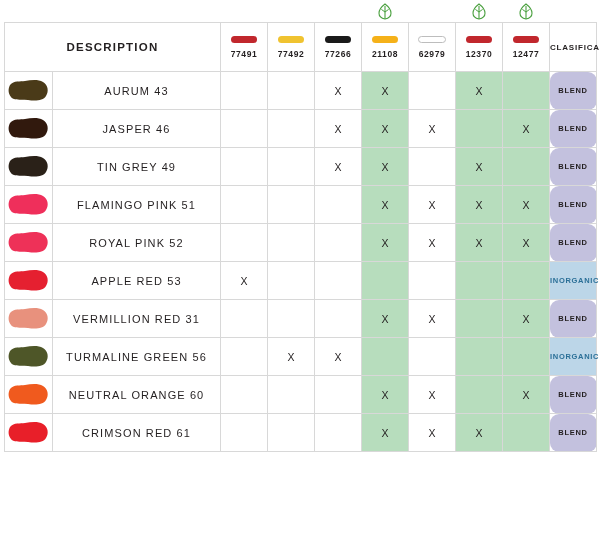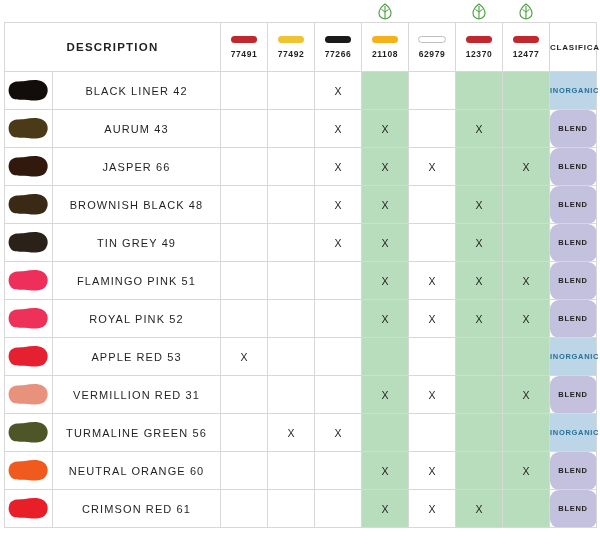--- a/index.html
+++ b/index.html
@@ -229,38 +229,20 @@
               <span class="pill" style="background: rgb(193, 39, 45);"></span>
               <span class="code">12477</span>
             </div>
           </td>
           <td class="class-head">CLASIFICACION</td>
         </tr>
         <tr class="data-row">
           <td class="swatch-cell">
             <div class="blob-wrap">
               <svg class="blob" viewBox="0 0 42 25" preserveAspectRatio="none">
-                <path d="M2,7 C6,2 12,4 17,3 C23,2 30,1 35,4 C40,7 41,13 38,18 C35,23 27,23 20,22 C13,21 6,23 3,19 C0,15 0,11 2,7 Z" fill="#120d0a"></path>
-              </svg>
-            </div>
-          </td>
-          <td class="name-cell">BLACK LINER 42</td>
-          <td class="mark-cell"></td>
-          <td class="mark-cell"></td>
-          <td class="mark-cell">X</td>
-          <td class="mark-cell green"></td>
-          <td class="mark-cell"></td>
-          <td class="mark-cell green"></td>
-          <td class="mark-cell green"></td>
-          <td class="class-cell inorganic">INORGANIC</td>
-        </tr>
-        <tr class="data-row">
-          <td class="swatch-cell">
-            <div class="blob-wrap">
-              <svg class="blob" viewBox="0 0 42 25" preserveAspectRatio="none">
                 <path d="M2,7 C6,2 12,4 17,3 C23,2 30,1 35,4 C40,7 41,13 38,18 C35,23 27,23 20,22 C13,21 6,23 3,19 C0,15 0,11 2,7 Z" fill="#4a3a18"></path>
               </svg>
             </div>
           </td>
           <td class="name-cell">AURUM 43</td>
           <td class="mark-cell"></td>
           <td class="mark-cell"></td>
           <td class="mark-cell">X</td>
           <td class="mark-cell green">X</td>
           <td class="mark-cell"></td>
@@ -269,46 +251,28 @@
           <td class="class-cell blend">BLEND</td>
         </tr>
         <tr class="data-row">
           <td class="swatch-cell">
             <div class="blob-wrap">
               <svg class="blob" viewBox="0 0 42 25" preserveAspectRatio="none">
                 <path d="M2,7 C6,2 12,4 17,3 C23,2 30,1 35,4 C40,7 41,13 38,18 C35,23 27,23 20,22 C13,21 6,23 3,19 C0,15 0,11 2,7 Z" fill="#31190d"></path>
               </svg>
             </div>
           </td>
-          <td class="name-cell">JASPER 66</td>
-          <td class="mark-cell"></td>
-          <td class="mark-cell"></td>
-          <td class="mark-cell">X</td>
-          <td class="mark-cell green">X</td>
-          <td class="mark-cell">X</td>
-          <td class="mark-cell green"></td>
-          <td class="mark-cell green">X</td>
-          <td class="class-cell blend">BLEND</td>
-        </tr>
-        <tr class="data-row">
-          <td class="swatch-cell">
-            <div class="blob-wrap">
-              <svg class="blob" viewBox="0 0 42 25" preserveAspectRatio="none">
-                <path d="M2,7 C6,2 12,4 17,3 C23,2 30,1 35,4 C40,7 41,13 38,18 C35,23 27,23 20,22 C13,21 6,23 3,19 C0,15 0,11 2,7 Z" fill="#3a2a15"></path>
-              </svg>
-            </div>
-          </td>
-          <td class="name-cell">BROWNISH BLACK 48</td>
-          <td class="mark-cell"></td>
-          <td class="mark-cell"></td>
-          <td class="mark-cell">X</td>
-          <td class="mark-cell green">X</td>
-          <td class="mark-cell"></td>
-          <td class="mark-cell green">X</td>
-          <td class="mark-cell green"></td>
+          <td class="name-cell">JASPER 46</td>
+          <td class="mark-cell"></td>
+          <td class="mark-cell"></td>
+          <td class="mark-cell">X</td>
+          <td class="mark-cell green">X</td>
+          <td class="mark-cell">X</td>
+          <td class="mark-cell green"></td>
+          <td class="mark-cell green">X</td>
           <td class="class-cell blend">BLEND</td>
         </tr>
         <tr class="data-row">
           <td class="swatch-cell">
             <div class="blob-wrap">
               <svg class="blob" viewBox="0 0 42 25" preserveAspectRatio="none">
                 <path d="M2,7 C6,2 12,4 17,3 C23,2 30,1 35,4 C40,7 41,13 38,18 C35,23 27,23 20,22 C13,21 6,23 3,19 C0,15 0,11 2,7 Z" fill="#2a2118"></path>
               </svg>
             </div>
           </td>

